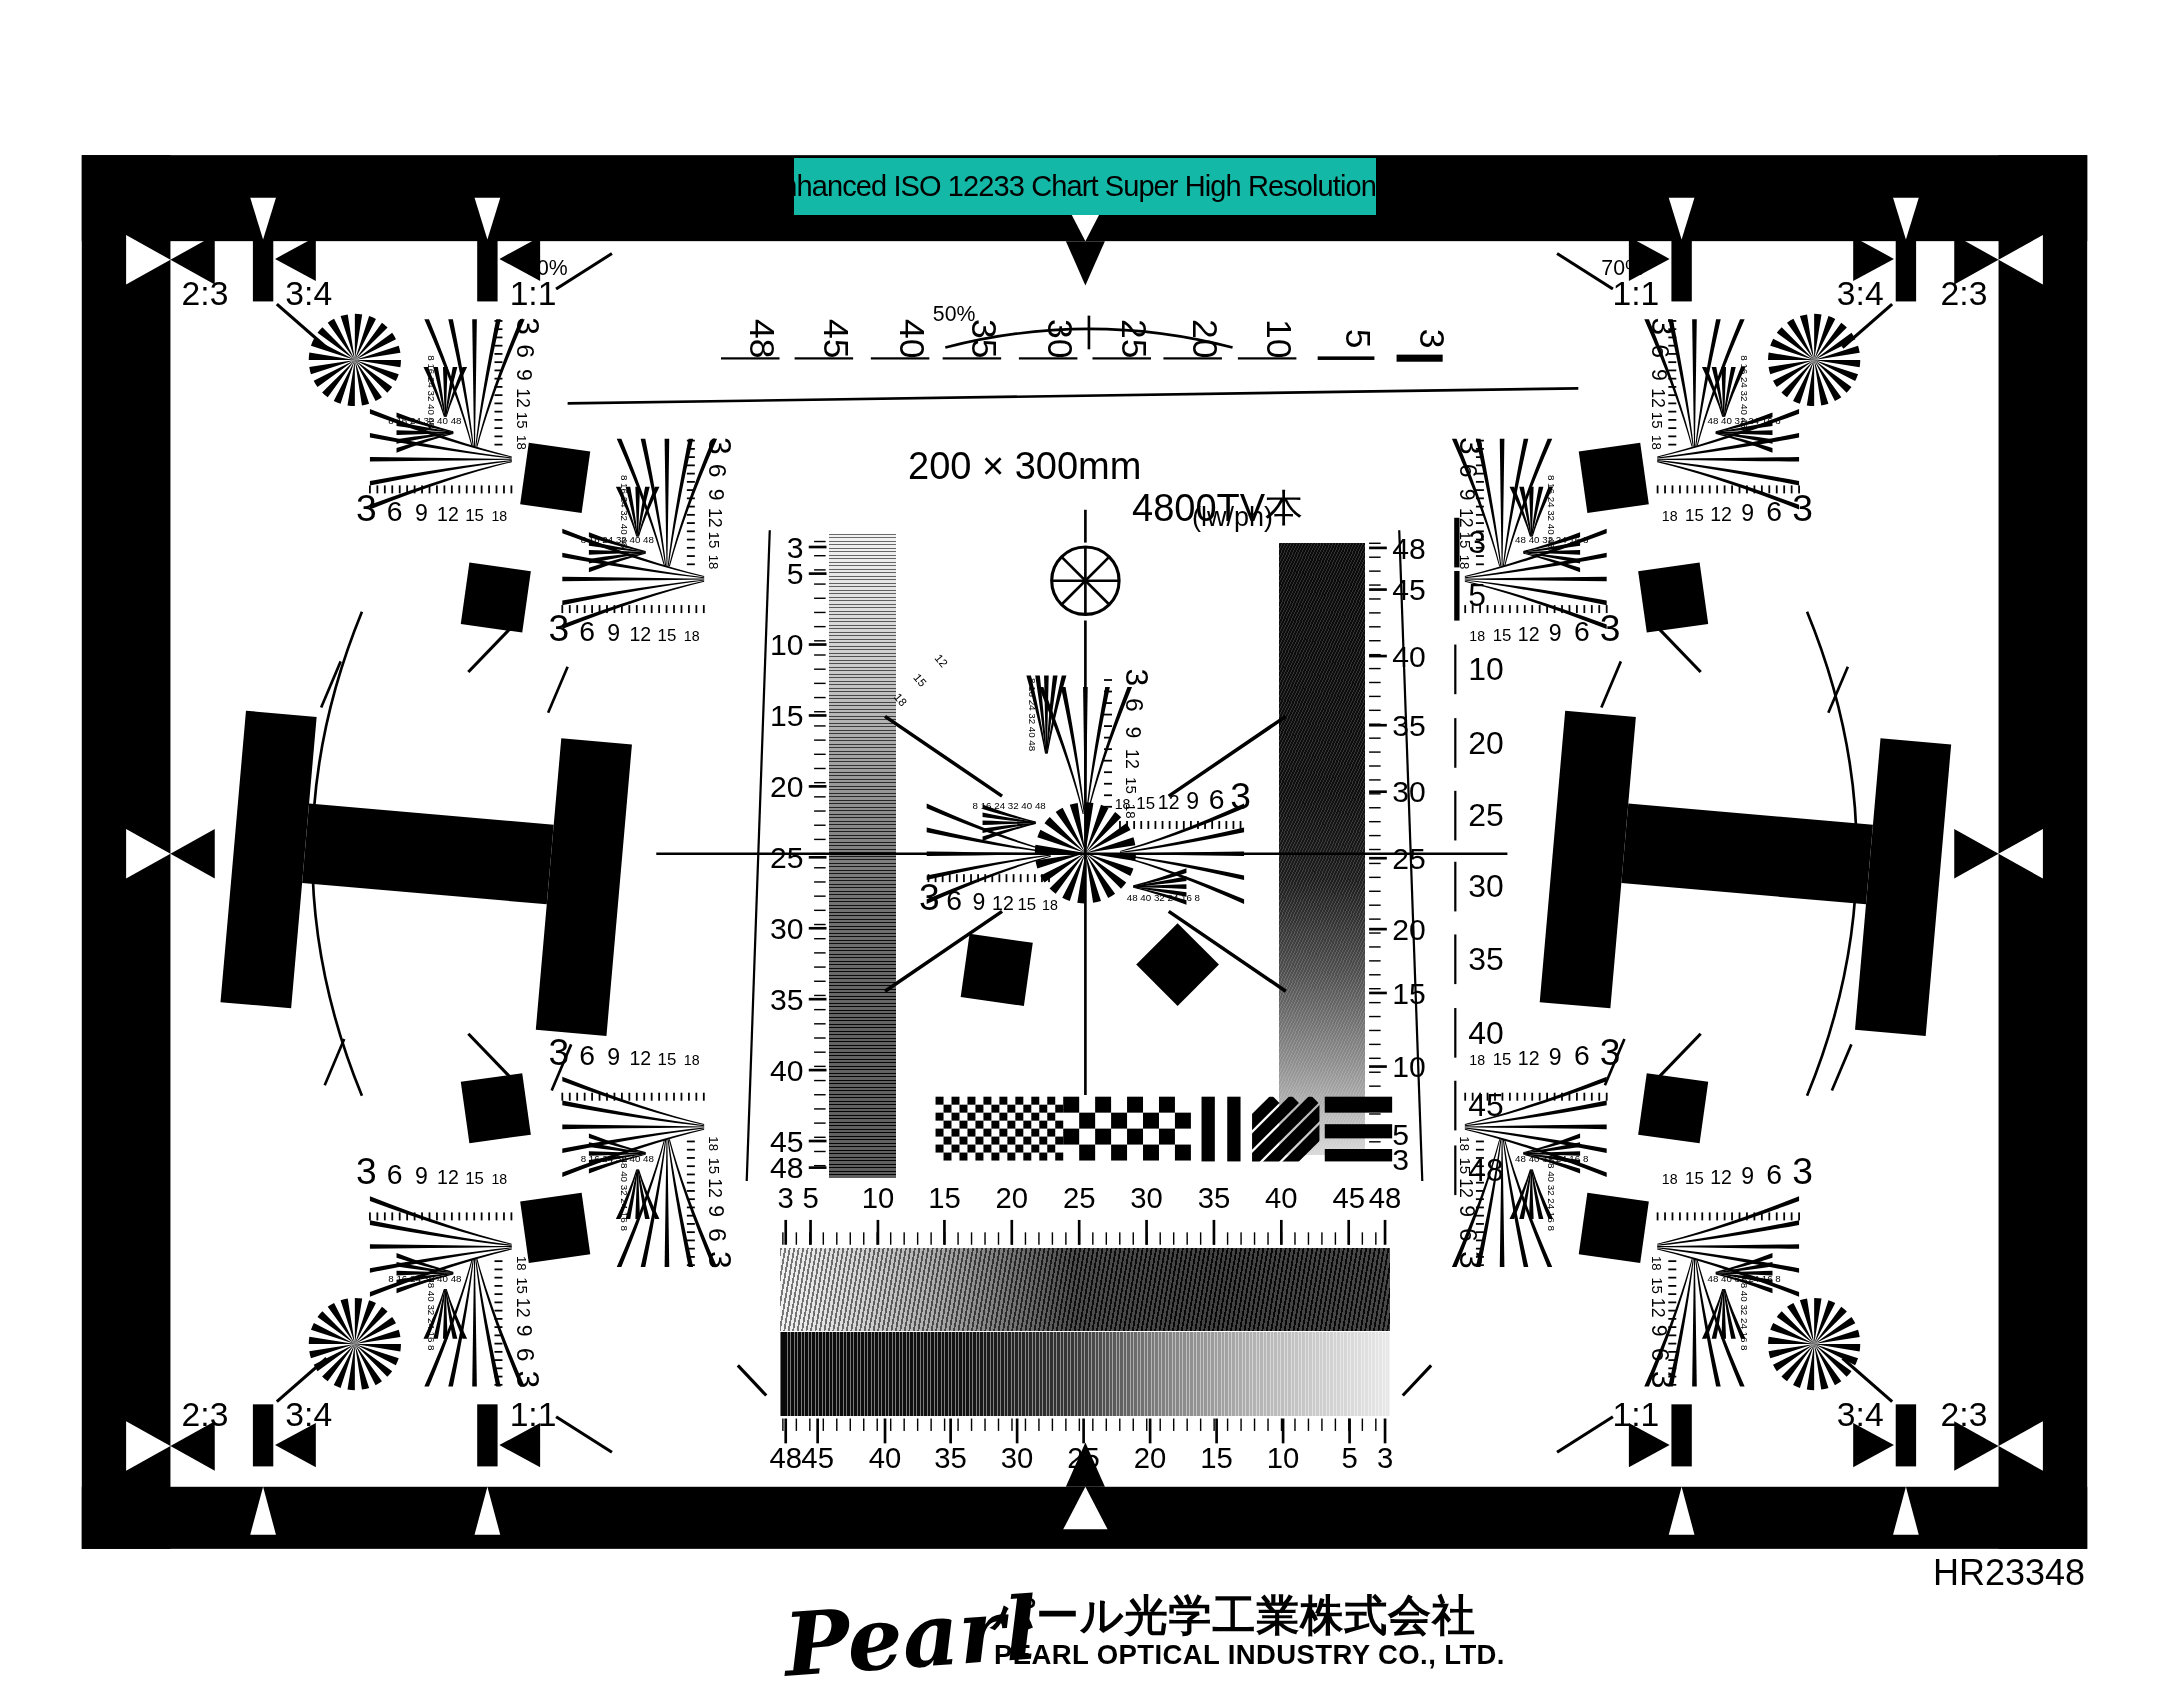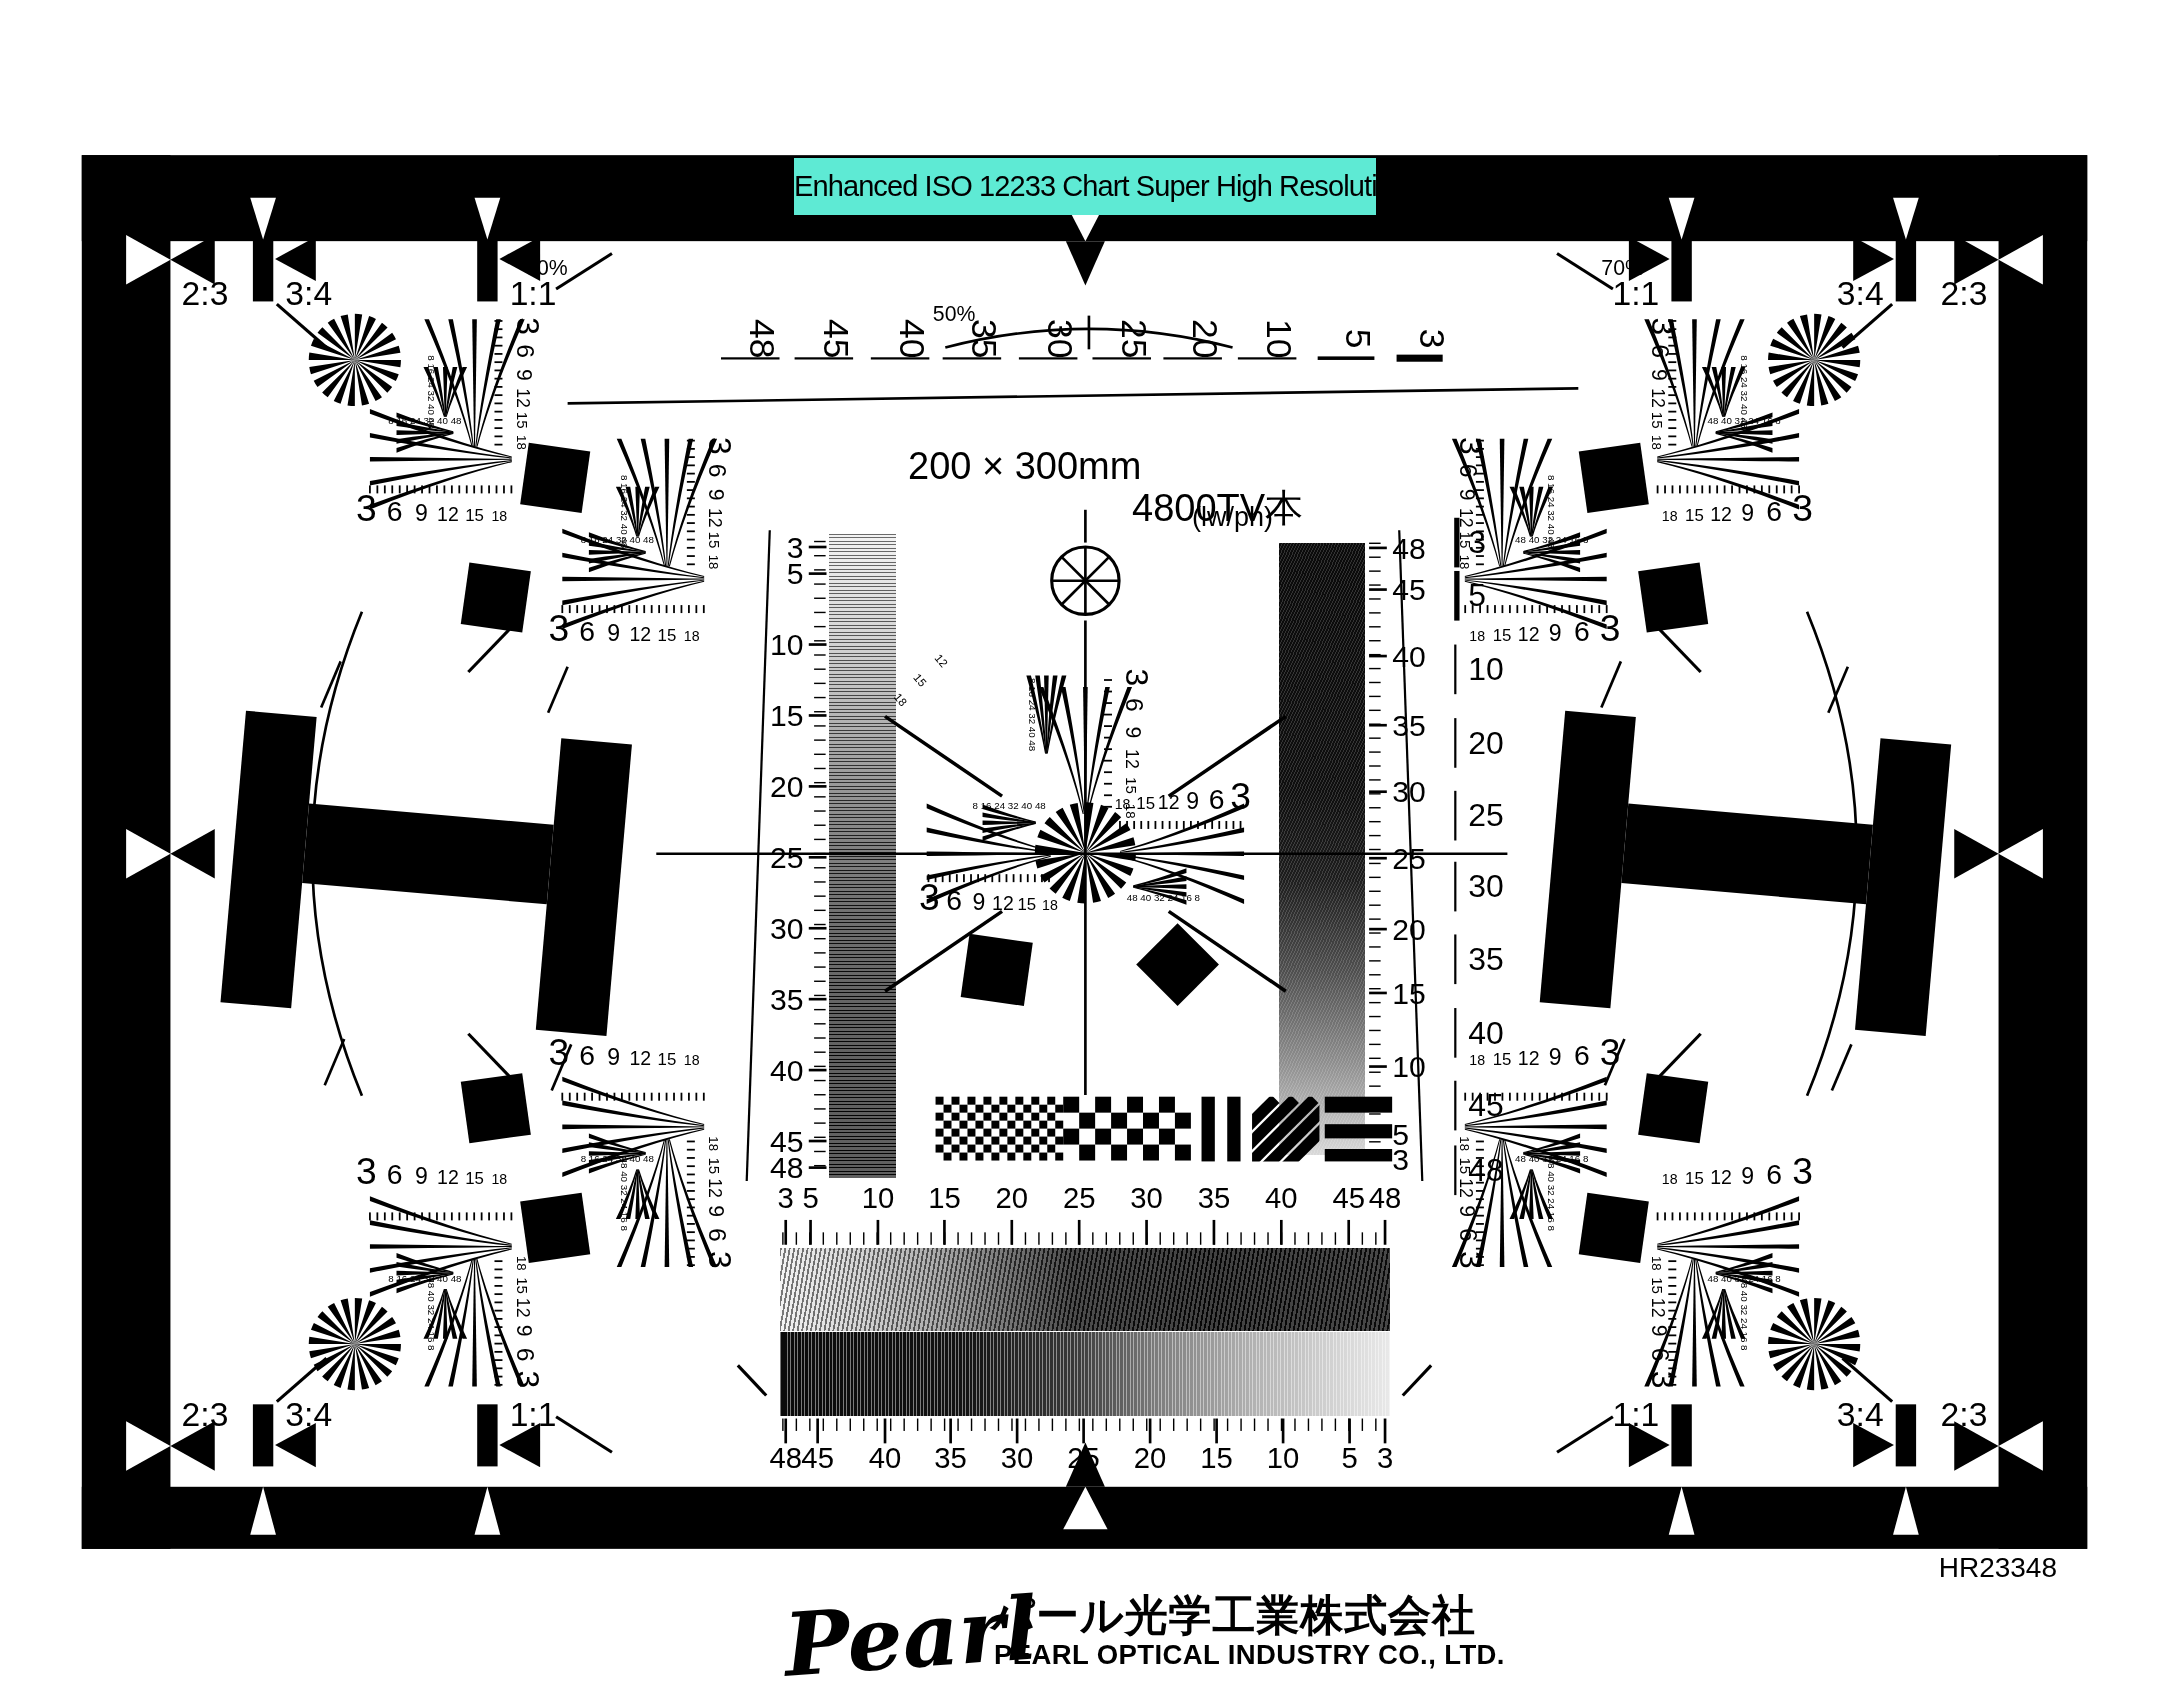--- a/index.html
+++ b/index.html
@@ -18,26 +18,26 @@
   #bottom-sweep-upper{left:780px;top:1248px;width:610px;height:83px;
     background:
       repeating-linear-gradient(100deg, rgba(0,0,0,.5) 0 1.8px, rgba(255,255,255,.22) 1.8px 4.4px),
       linear-gradient(90deg,#f0f0f0 0%,#cdcdcd 12%,#979797 25%,#4f4f4f 38%,#1b1b1b 48%,#0c0c0c 72%,#141414 100%);}
   #bottom-sweep-lower{left:780px;top:1332px;width:610px;height:84px;
     background:
       repeating-linear-gradient(90deg, rgba(255,255,255,.45) 0 0.9px, transparent 0.9px 3.5px),
       linear-gradient(90deg,#0a0a0a 0%,#121212 30%,#383838 48%,#7e7e7e 62%,#b3b3b3 78%,#e9e9e9 100%);}
   #art{position:absolute;left:0;top:0;z-index:3;}
   .txt{position:absolute;z-index:4;white-space:nowrap;}
-  #title-box{left:794px;top:158px;width:582px;height:57px;background:#5eead4;z-index:4;
-    display:flex;align-items:center;justify-content:flex-start;font-size:29px;letter-spacing:-0.9px;}
+  #title-box{left:794px;top:158px;width:582px;height:57px;background:#14b8a6;z-index:4;
+    display:flex;align-items:center;justify-content:flex-end;font-size:29px;letter-spacing:-0.9px;}
   #center-size{left:888px;top:445px;font-size:38px;margin-left:20px;}
   #center-tv{left:1132px;top:443px;font-size:38px;margin-top:40px;}
   #center-unit{left:1192px;top:502px;font-size:27px;}
-  #serial{left:1933px;top:1552px;width:124px;text-align:right;font-size:28px;}
+  #serial{left:1933px;top:1552px;width:124px;text-align:right;font-size:36px;}
   #logo-script{left:784px;top:1585px;font-size:87px;font-family:"DejaVu Serif",serif;
     font-style:italic;font-weight:bold;transform:rotate(-4deg);}
   #company-jp{left:991px;top:1587px;font-size:43px;font-weight:bold;letter-spacing:0.9px;}
   #company-en{left:994px;top:1639px;font-size:27.5px;font-weight:bold;letter-spacing:0.4px;}
 </style>
 </head>
 <body>
 
 <div class="stage">
 

